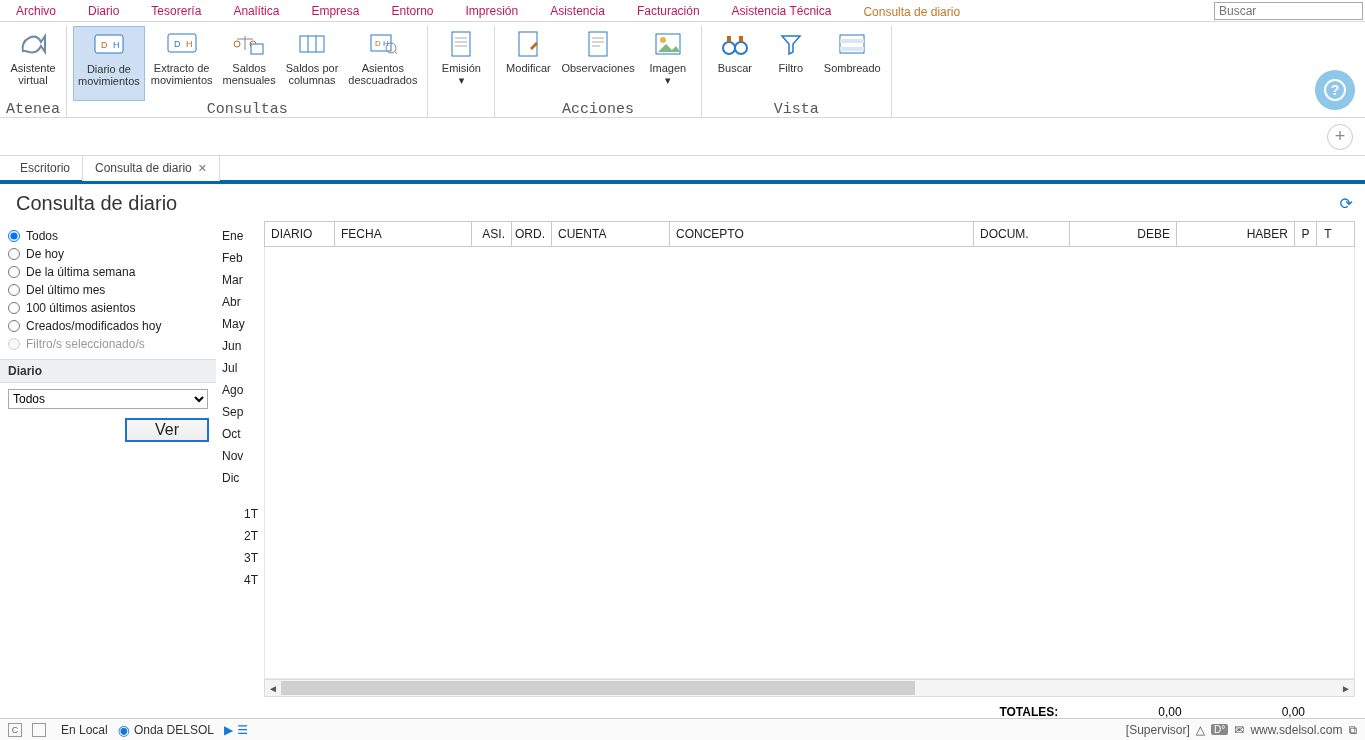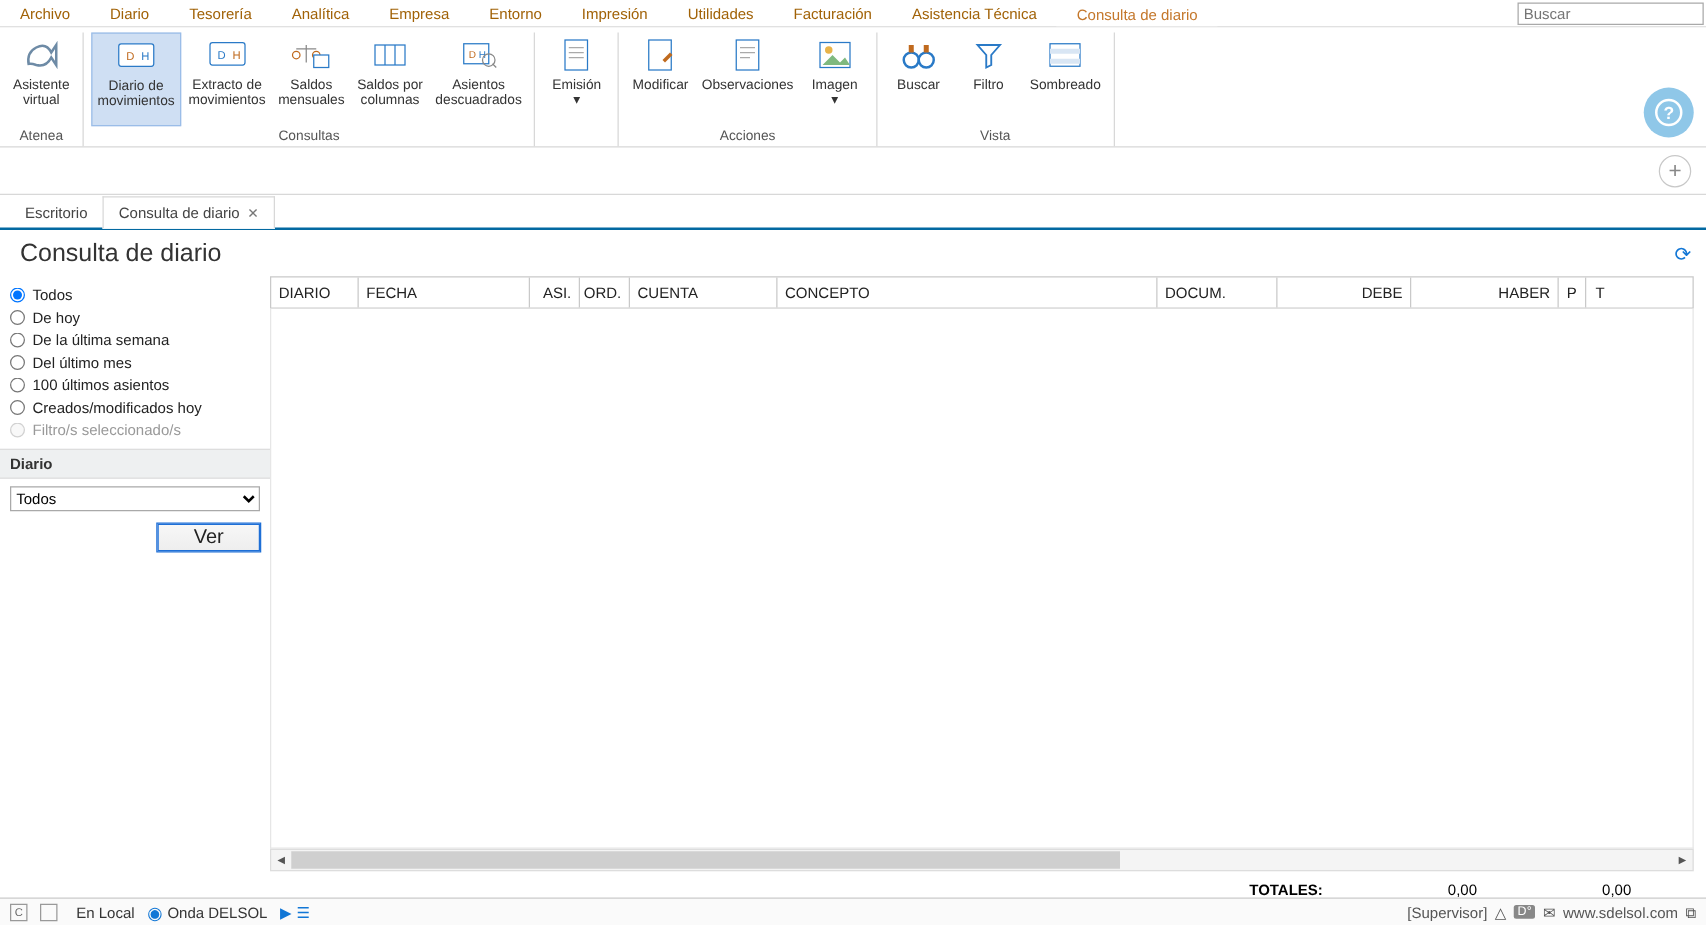--- a/index.html
+++ b/index.html
@@ -1,42 +1,42 @@
 <!DOCTYPE html>
 <html><head>
 <meta charset="utf-8">
 <style>
 * { box-sizing: border-box; margin: 0; padding: 0; font-family: "Segoe UI", Tahoma, sans-serif; }
 html, body { width: 1365px; height: 740px; overflow: hidden; background: #fff; }
 
 
 .menubar { display: flex; height: 22px; background: #fff; border-bottom: 1px solid #d8d8d8; font-size: 12px; align-items: stretch; }
-.menubar .menu { padding: 3px 16px; color: #a16207; cursor: default; display:flex; align-items:center;}
+.menubar .menu { padding: 3px 16px; color: #be185d; cursor: default; display:flex; align-items:center;}
 .menubar .menu.active { background: #ffffff; border-top: 2px solid #fff; color: #c4772b; }
 .menubar .menu:not(.active) { }
 .menubar-right { margin-left: auto; display: flex; align-items: center; }
 .searchbox { width: 149px; height: 18px; border: 1px solid #a9a9a9; font-size: 12px; padding: 1px 4px; margin-right: 2px; background:#fff; color:#555;}
 
 
 .ribbon { height: 96px; background: #fff; border-bottom: 1px solid #d8d8d8; display: flex; padding-top: 4px; position:relative;}
 .ribbon-group { border-right: 1px solid #d8d8d8; padding: 0 6px; display: flex; flex-direction: column; align-items: center; }
 .ribbon-group-buttons { display: flex; gap: 2px; flex: 1; }
-.ribbon-group-label { font-size: 11px; color: #555; height: 16px; display:flex; align-items:center; justify-content:center; width:100%;}
+.ribbon-group-label { font-size: 15px; color: #555; height: 16px; display:flex; align-items:center; justify-content:center; width:100%;font-family:Liberation Mono, monospace;}
 .rbtn { display: flex; flex-direction: column; align-items: center; justify-content: flex-start; padding: 2px 4px; min-width: 54px; font-size: 11px; color: #333; text-align: center; cursor: default; }
 .rbtn.selected { background: #cfdff3; border: 1px solid #9bbde8; }
 .rbtn .ricon { width: 32px; height: 32px; margin-bottom: 2px; display:flex; align-items:center; justify-content:center;}
 .rbtn .rlabel { line-height: 12px; }
 .help-circle { position:absolute; right:10px; top:48px; width:40px; height:40px; border-radius:50%; background:#8fc7e8; display:flex; align-items:center; justify-content:center; color:#fff; font-size:24px; font-weight:bold;}
 
 
 .plusrow { height: 38px; border-bottom: 1px solid #d8d8d8; display:flex; justify-content:flex-end; align-items:center; padding-right:12px;}
 .plus-circle { width:26px; height:26px; border:1px solid #c8c8c8; border-radius:50%; display:flex; align-items:center; justify-content:center; color:#888; font-size:18px;}
 
 
-.tabsrow { height: 28px; display:flex; align-items: flex-end; padding-left:8px; border-bottom:2px solid #0369a1;}
+.tabsrow { height: 28px; display:flex; align-items: flex-end; padding-left:8px; border-bottom:4px solid #0369a1;}
 .pagetab { padding: 5px 12px; font-size: 12px; color:#444; display:flex; align-items:center; gap:6px;}
 .pagetab.active { border:1px solid #d8d8d8; border-bottom:1px solid #fff; background:#fff; position:relative; top:1px;}
 .pagetab .closex { color:#777; font-size:11px; }
 
 
 .pagetitle { font-size: 20px; color:#333; padding: 8px 0 6px 16px; display:flex; align-items:center; justify-content:space-between; padding-right:12px;}
 .refresh-icon { color:#1277d6; font-size:16px; }
 
 
 .main { display:flex; height: calc(740px - 22px - 96px - 38px - 28px - 36px - 22px); }
@@ -93,21 +93,21 @@
 <body>
 
 <div class="menubar">
   <div class="menu">Archivo</div>
   <div class="menu">Diario</div>
   <div class="menu">Tesorería</div>
   <div class="menu">Analítica</div>
   <div class="menu">Empresa</div>
   <div class="menu">Entorno</div>
   <div class="menu">Impresión</div>
-  <div class="menu">Utilidades</div>
+  <div class="menu">Asistencia</div>
   <div class="menu">Facturación</div>
   <div class="menu">Asistencia Técnica</div>
   <div class="menu active">Consulta de diario</div>
   <div class="menubar-right">
     <input class="searchbox" placeholder="Buscar" style="">
   </div>
 </div>
 
 <div class="ribbon">
 
@@ -334,20 +334,39 @@
     </div>
     <div class="section-header">Diario</div>
     <div class="selectwrap">
       <select>
         <option>Todos</option>
       </select>
     </div>
     <button class="ver-btn">Ver</button>
   </div>
 
+  <div class="monthscol">
+    <div class="m">Ene</div>
+    <div class="m">Feb</div>
+    <div class="m">Mar</div>
+    <div class="m">Abr</div>
+    <div class="m">May</div>
+    <div class="m">Jun</div>
+    <div class="m">Jul</div>
+    <div class="m">Ago</div>
+    <div class="m">Sep</div>
+    <div class="m">Oct</div>
+    <div class="m">Nov</div>
+    <div class="m">Dic</div>
+    <div class="gap"></div>
+    <div class="m" style="text-align:right">1T</div>
+    <div class="m" style="text-align:right">2T</div>
+    <div class="m" style="text-align:right">3T</div>
+    <div class="m" style="text-align:right">4T</div>
+  </div>
 
   <div class="tablearea">
     <div class="thead">
       <div class="th w-diario">DIARIO</div>
       <div class="th w-fecha">FECHA</div>
       <div class="th w-asi right">ASI.</div>
       <div class="th w-ord right">ORD.</div>
       <div class="th w-cuenta">CUENTA</div>
       <div class="th w-concepto">CONCEPTO</div>
       <div class="th w-docum">DOCUM.</div>

